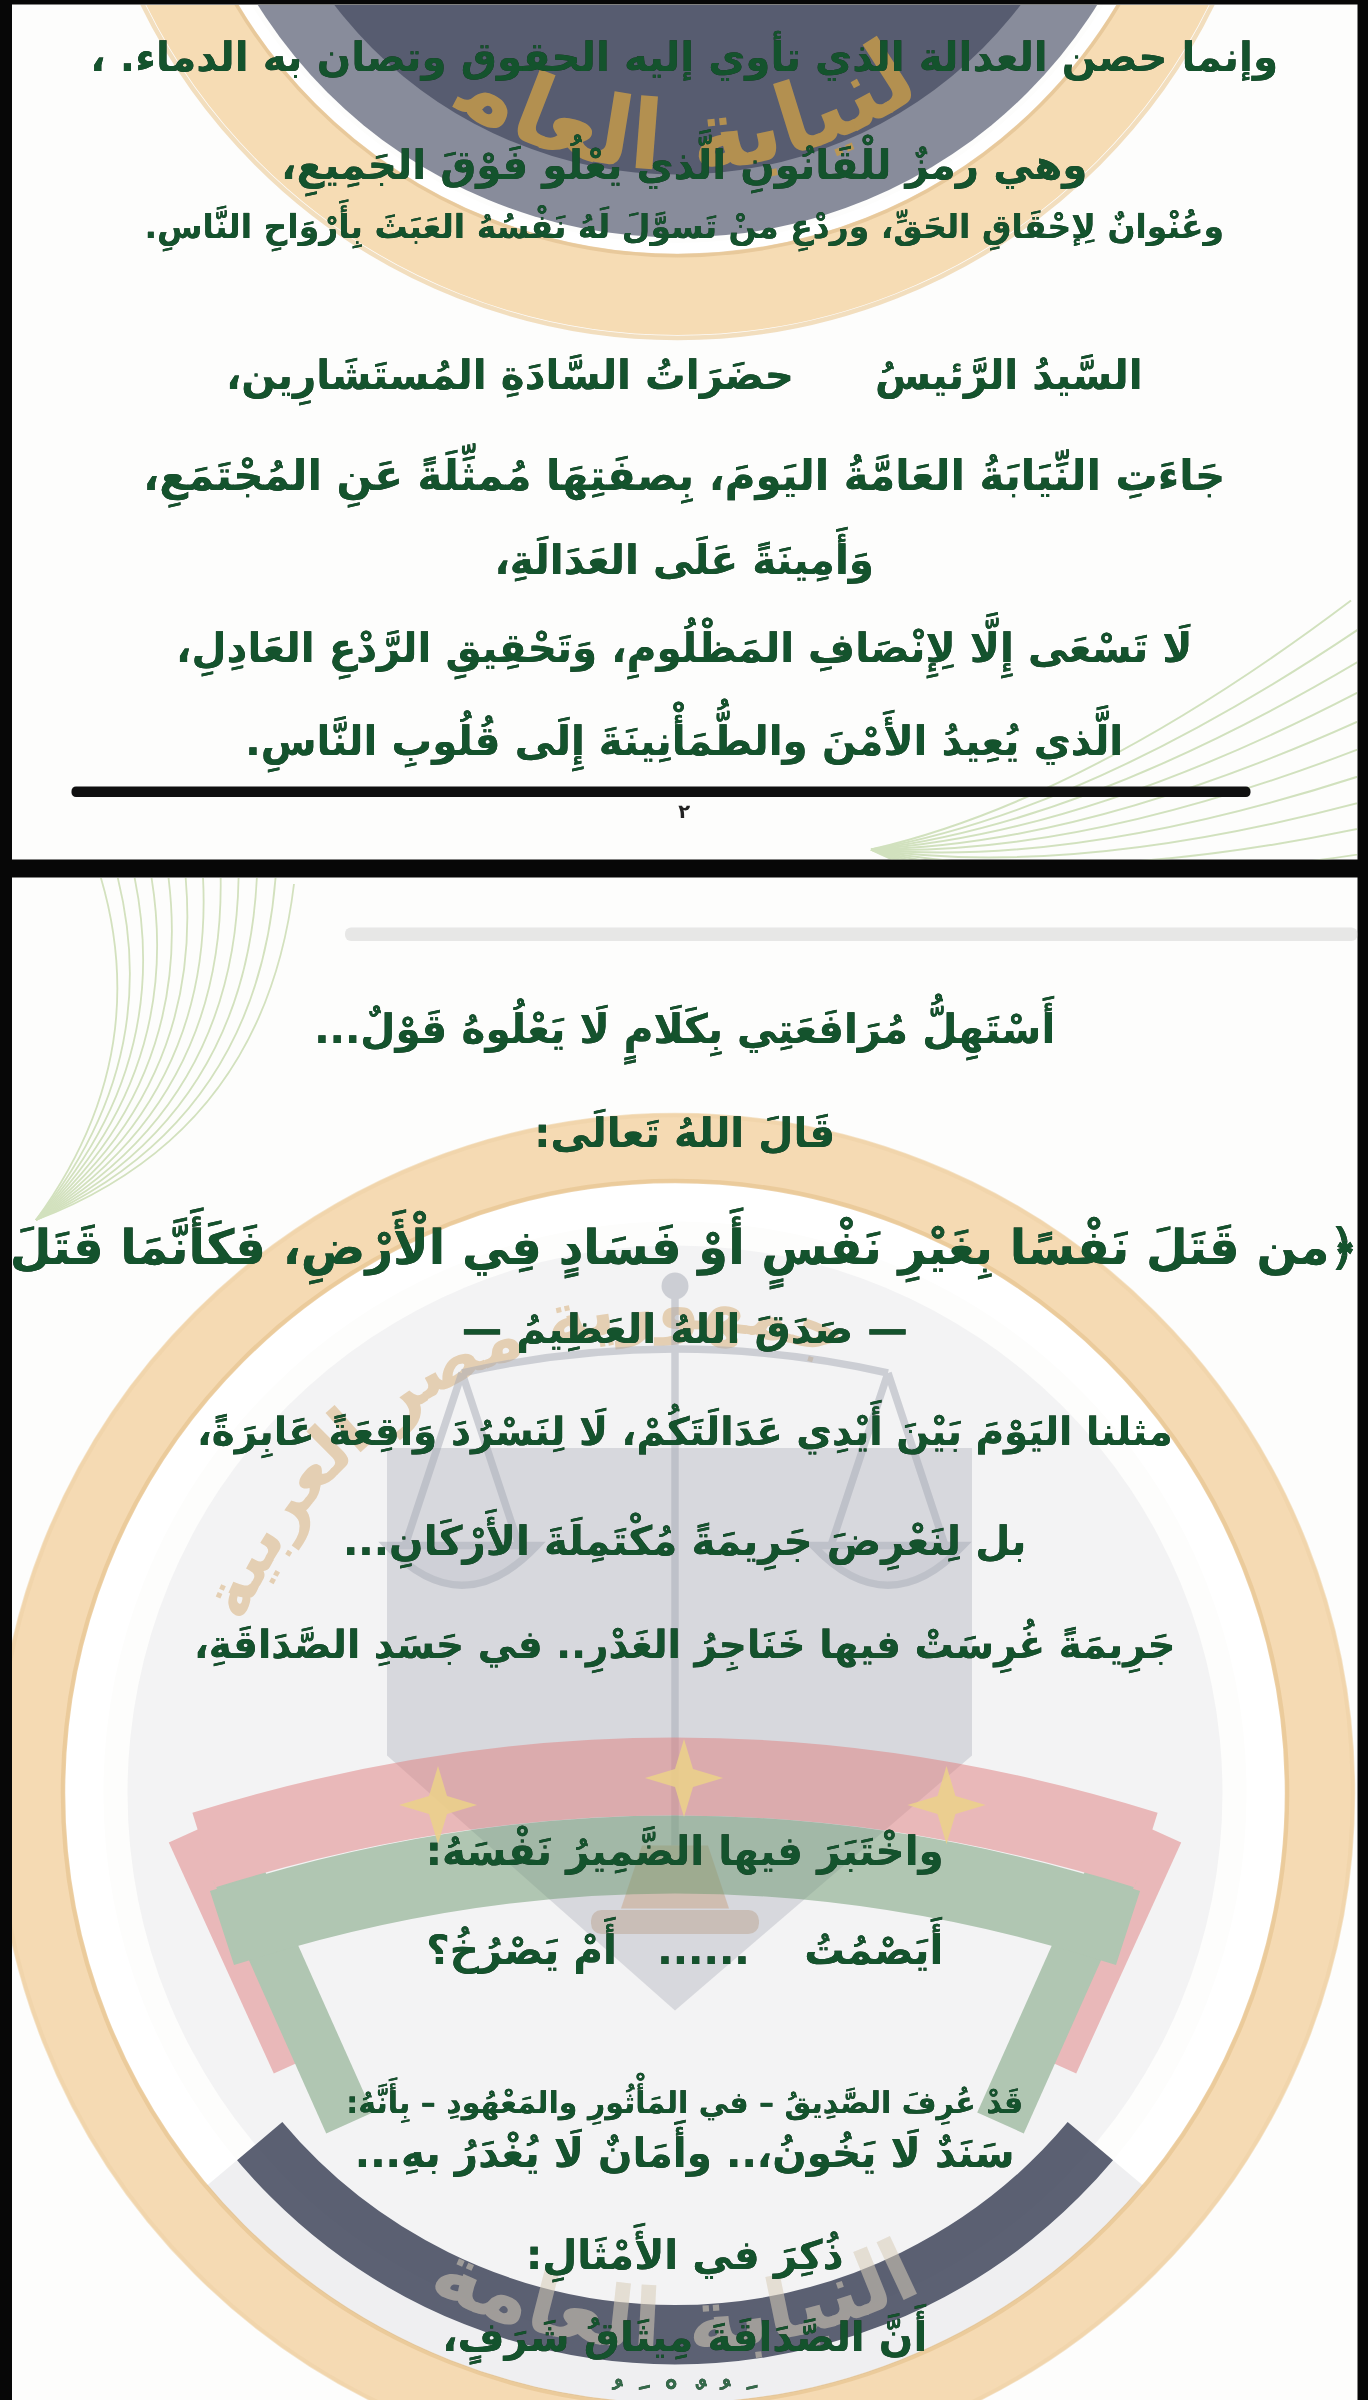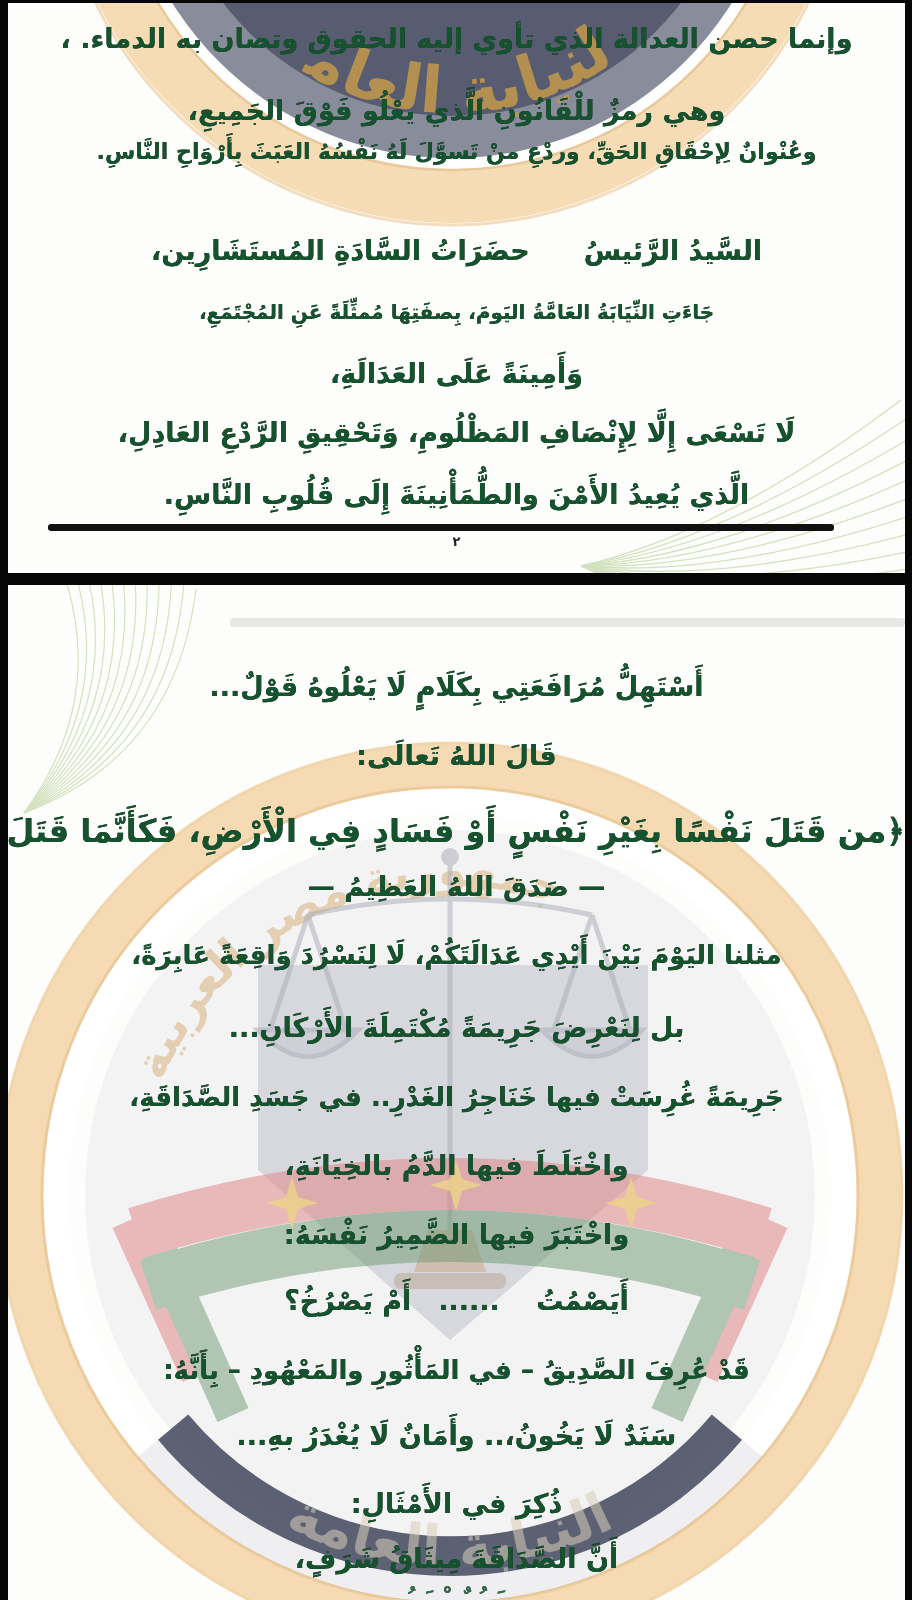--- a/index.html
+++ b/index.html
@@ -18,21 +18,21 @@
   .line{
     position:absolute;width:100%;text-align:center;direction:rtl;
     font-weight:700;font-size:27px;color:#14532d;white-space:pre-wrap;
     text-shadow:0 0 .4px #222;
   }
   
   .p1-l0{top:20px;font-size:27px;}
   .p1-l1{top:92px;}
   .p1-l2{top:136px;font-size:22px;white-space:nowrap;}
   .p1-l3{top:232px;}
-  .p1-l4{top:297px;font-size:20px;}
+  .p1-l4{top:297px;font-size:28px;}
   .p1-l5{top:355px;}
   .p1-l6{top:414px;padding-left:13px;}
   .p1-l7{top:476px;}
   .rule{
     position:absolute;top:521px;left:40px;width:786px;height:7px;
     background:#101010;border-radius:3px;
   }
   .pagenum{
     position:absolute;top:531px;left:0;width:100%;text-align:center;
     font-size:13px;font-weight:700;color:#222;
@@ -41,21 +41,21 @@
   .p2-l0{top:74px;margin-top:12px;}
   .p2-l1{top:155px;}
   .p2-l2{top:227px;font-size:32px;white-space:nowrap;}
   .p2-l3{top:286px;}
   .p2-l4{top:355px;font-size:26px;}
   .p2-l5{top:427px;}
   .p2-l6{top:497px;font-size:26px;}
   .p2-l7{top:565px;}
   .p2-l8{top:634px;}
   .p2-l9{top:700px;}
-  .p2-l10{top:770px;font-size:26px;}
+  .p2-l10{top:804px;font-size:20px;}
   .p2-l11{top:835px;}
   .p2-l12{top:903px;}
   .p2-l13{top:958px;}
   .p2-clip{top:1000px;font-size:26px;opacity:.85;}
   .streak{
     position:absolute;top:33px;left:222px;right:0;height:9px;
     background:#d6d6d4;opacity:.55;border-radius:4px;
   }
 </style>
 </head>
@@ -192,21 +192,20 @@
   </svg>
 
   <div class="textlayer">
     <div class="line p2-l0">أَسْتَهِلُّ مُرَافَعَتِي بِكَلَامٍ لَا يَعْلُوهُ قَوْلٌ...</div>
     <div class="line p2-l1">قَالَ اللهُ تَعالَى:</div>
     <div class="line p2-l2">﴿من قَتَلَ نَفْسًا بِغَيْرِ نَفْسٍ أَوْ فَسَادٍ فِي الْأَرْضِ، فَكَأَنَّمَا قَتَلَ النَّاسَ جَمِيعًا﴾</div>
     <div class="line p2-l3">— صَدَقَ اللهُ العَظِيمُ —</div>
     <div class="line p2-l4">مثلنا اليَوْمَ بَيْنَ أَيْدِي عَدَالَتَكُمْ، لَا لِنَسْرُدَ وَاقِعَةً عَابِرَةً،</div>
     <div class="line p2-l5">بل لِنَعْرِضَ جَرِيمَةً مُكْتَمِلَةَ الأَرْكَانِ...</div>
     <div class="line p2-l6">جَرِيمَةً غُرِسَتْ فيها خَنَاجِرُ الغَدْرِ.. في جَسَدِ الصَّدَاقَةِ،</div>
-    <div class="line p2-l7">واخْتَلَطَ فيها الدَّمُ بالخِيَانَةِ،</div>
     <div class="line p2-l8">واخْتَبَرَ فيها الضَّمِيرُ نَفْسَهُ:</div>
     <div class="line p2-l9">أَيَصْمُتُ  ...... أَمْ يَصْرُخُ؟</div>
     <div class="line p2-l10">قَدْ عُرِفَ الصَّدِيقُ – في المَأْثُورِ والمَعْهُودِ – بِأَنَّهُ:</div>
     <div class="line p2-l12">ذُكِرَ في الأَمْثَالِ:</div>
     <div class="line p2-l11">سَنَدٌ لَا يَخُونُ،.. وأَمَانٌ لَا يُغْدَرُ بهِ...</div>
     <div class="line p2-l13">أَنَّ الصَّدَاقَةَ مِيثَاقُ شَرَفٍ،</div>
     <div class="line p2-clip">ـَ ـُ ـٌ ـْ ـَ ـُ</div>
   </div>
 </div>
 

